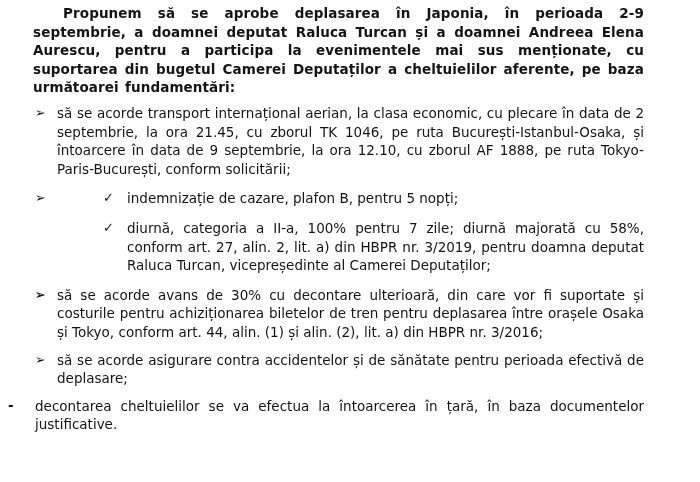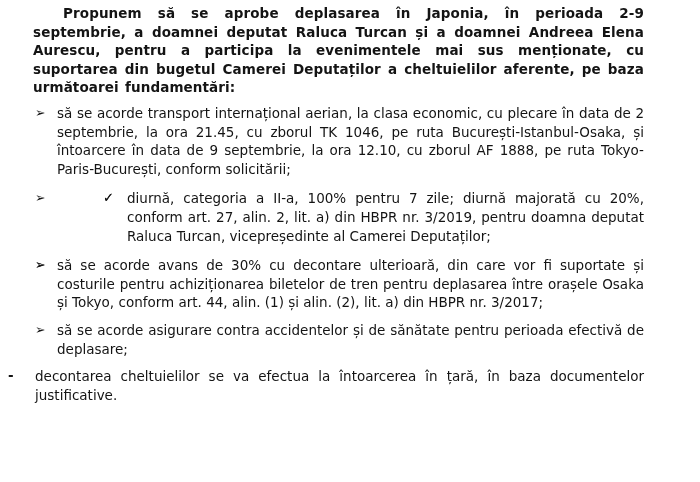--- a/index.html
+++ b/index.html
@@ -80,35 +80,36 @@
   <div class="item">
     <span class="marker">➢</span>
     <span>să se acorde transport internațional aerian, la clasa economic, cu plecare în data de 2 septembrie, la ora 21.45, cu zborul TK 1046, pe ruta București-Istanbul-Osaka, și întoarcere în data de 9 septembrie, la ora 12.10, cu zborul AF 1888, pe ruta Tokyo-Paris-București, conform solicitării;</span>
   </div>
 
   <div class="item">
     <span class="marker">➢</span>
     <div class="subs">
       <div class="sub">
         <span class="marker">✓</span>
+        <span>indemnizație de cazare, plafon B, pentru 5 nopți;</span>
       </div>
       <div class="sub">
         <span class="marker">✓</span>
-        <span>diurnă, categoria a II-a, 100% pentru 7 zile; diurnă majorată cu 20%, conform art. 27, alin. 2, lit. a) din HBPR nr. 3/2019, pentru doamna deputat Raluca Turcan, vicepreședinte al Camerei Deputaților;</span>
+        <span>diurnă, categoria a II-a, 100% pentru 7 zile; diurnă majorată cu 58%, conform art. 27, alin. 2, lit. a) din HBPR nr. 3/2019, pentru doamna deputat Raluca Turcan, vicepreședinte al Camerei Deputaților;</span>
       </div>
     </div>
   </div>
 
   <div class="item">
     <span class="marker">➢</span>
   </div>
 
   <div class="item">
     <span class="marker">➢</span>
-    <span>să se acorde avans de 30% cu decontare ulterioară, din care vor fi suportate și costurile pentru achiziționarea biletelor de tren pentru deplasarea între orașele Osaka și Tokyo, conform art. 44, alin. (1) și alin. (2), lit. a) din HBPR nr. 3/2017;</span>
+    <span>să se acorde avans de 30% cu decontare ulterioară, din care vor fi suportate și costurile pentru achiziționarea biletelor de tren pentru deplasarea între orașele Osaka și Tokyo, conform art. 44, alin. (1) și alin. (2), lit. a) din HBPR nr. 3/2016;</span>
   </div>
 
   <div class="item">
     <span class="marker">➢</span>
     <span>să se acorde asigurare contra accidentelor și de sănătate pentru perioada efectivă de deplasare;</span>
   </div>
 
   <div class="closing">
     <span class="marker">-</span>
     <span>decontarea cheltuielilor se va efectua la întoarcerea în țară, în baza documentelor justificative.</span>

